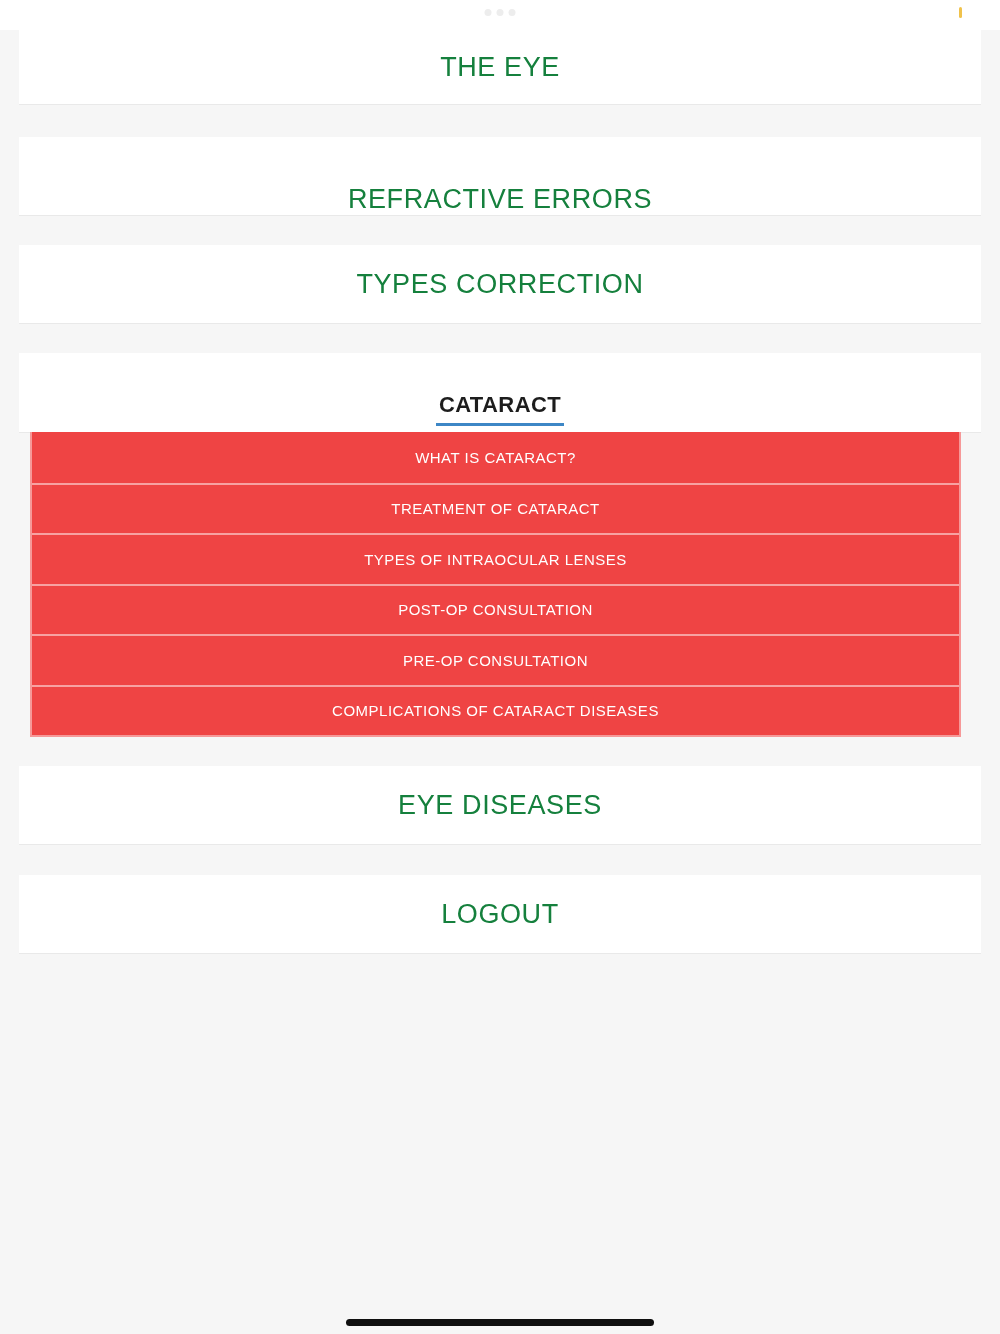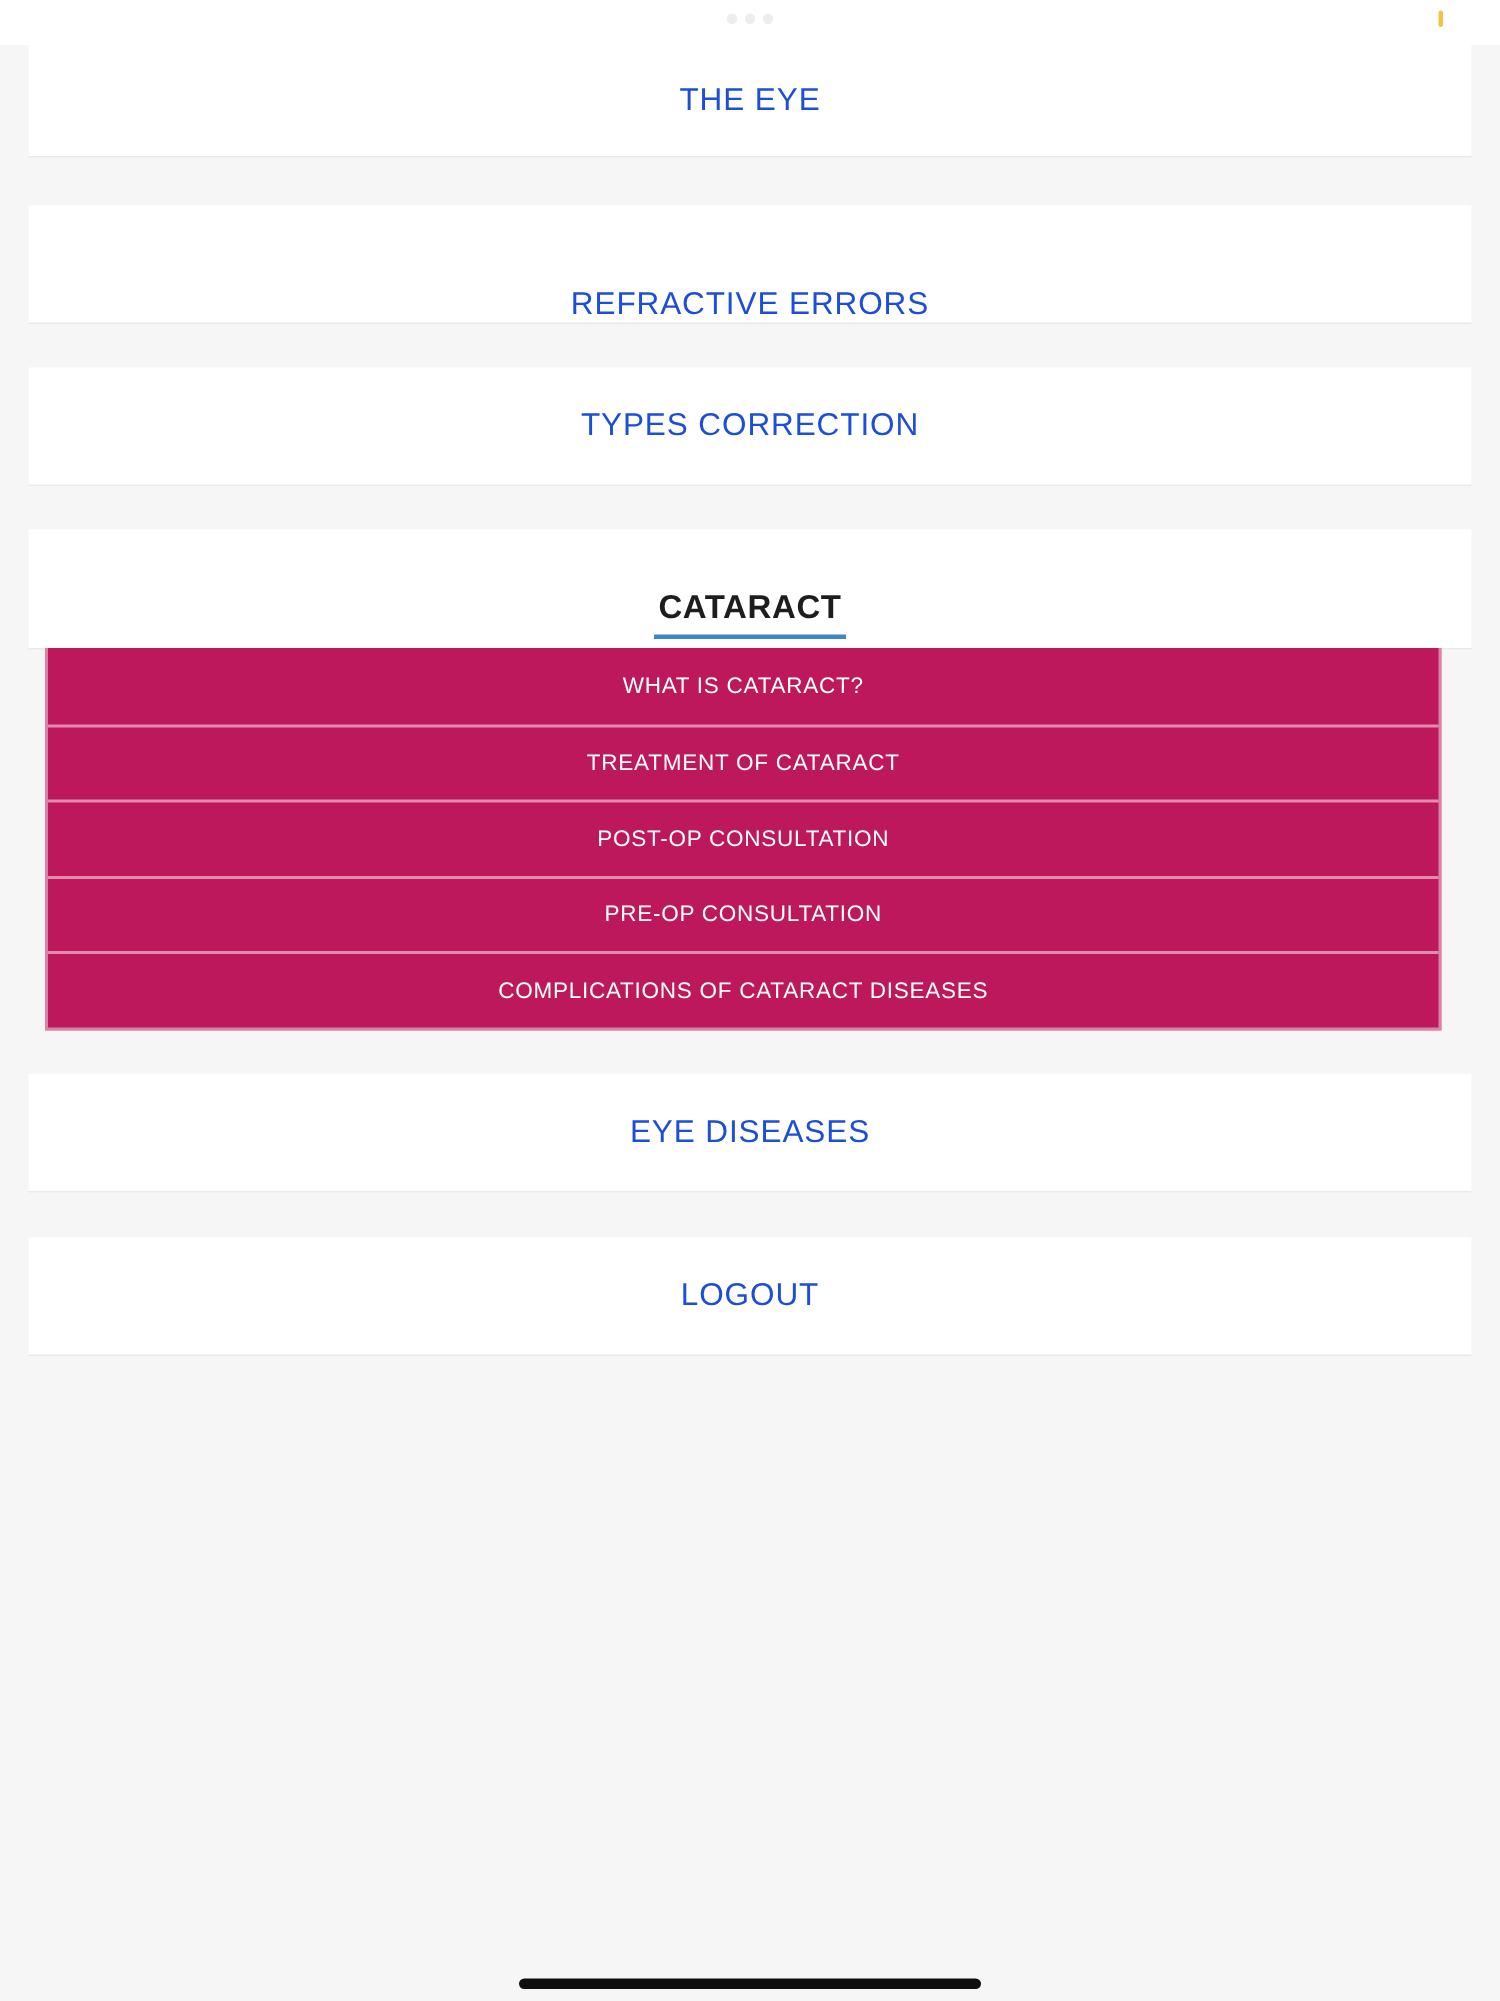--- a/index.html
+++ b/index.html
@@ -24,37 +24,37 @@
     background:#f0c24b;
   }
   .card {
     background:#ffffff;
     margin-left:19px; margin-right:19px;
     display:flex; align-items:center; justify-content:center;
     box-shadow:0 1px 0 rgba(0,0,0,0.05);
     cursor:pointer;
   }
   .card-label {
-    color:#1d4ed8; font-size:21px; letter-spacing:0.6px;
+    color:#15803d; font-size:27px; letter-spacing:0.6px;
   }
   .card-the-eye { height:74px; }
   .card-refractive { height:78px; margin-top:33px;align-items:flex-end; }
   .card-vision { height:78px; margin-top:30px; }
   .card-cataract { height:79px; margin-top:30px; }
   .card-eye-diseases { height:78px; margin-top:29px; }
   .card-logout { height:78px; margin-top:31px; }
   .card-cataract .card-label {
     color:#1d1d1d; font-weight:bold; font-size:22px; letter-spacing:0.4px;
     border-bottom:3px solid #3d87c6;
     padding:0 3px 5px 3px;
     margin-top:32px;
   }
   .submenu {
     margin-left:30px; margin-right:39px;
-    background:#be185d;
+    background:#ef4444;
     border:2px solid rgba(255,255,255,0.45);
     border-top:none;
     box-sizing:border-box;
   }
   .submenu-row {
     height:50.5px; box-sizing:border-box;
     display:flex; align-items:center; justify-content:center;
     color:#ffffff; font-size:15px; letter-spacing:0.5px;
     cursor:pointer;
   }
@@ -91,20 +91,21 @@
   <span class="card-label">TYPES CORRECTION</span>
 </div>
 
 <div class="card card-cataract">
   <span class="card-label">CATARACT</span>
 </div>
 
 <div class="submenu">
   <div class="submenu-row">WHAT IS CATARACT?</div>
   <div class="submenu-row">TREATMENT OF CATARACT</div>
+  <div class="submenu-row">TYPES OF INTRAOCULAR LENSES</div>
   <div class="submenu-row">POST-OP CONSULTATION</div>
   <div class="submenu-row">PRE-OP CONSULTATION</div>
   <div class="submenu-row">COMPLICATIONS OF CATARACT DISEASES</div>
 </div>
 
 <div class="card card-eye-diseases">
   <span class="card-label">EYE DISEASES</span>
 </div>
 
 <div class="card card-logout">

